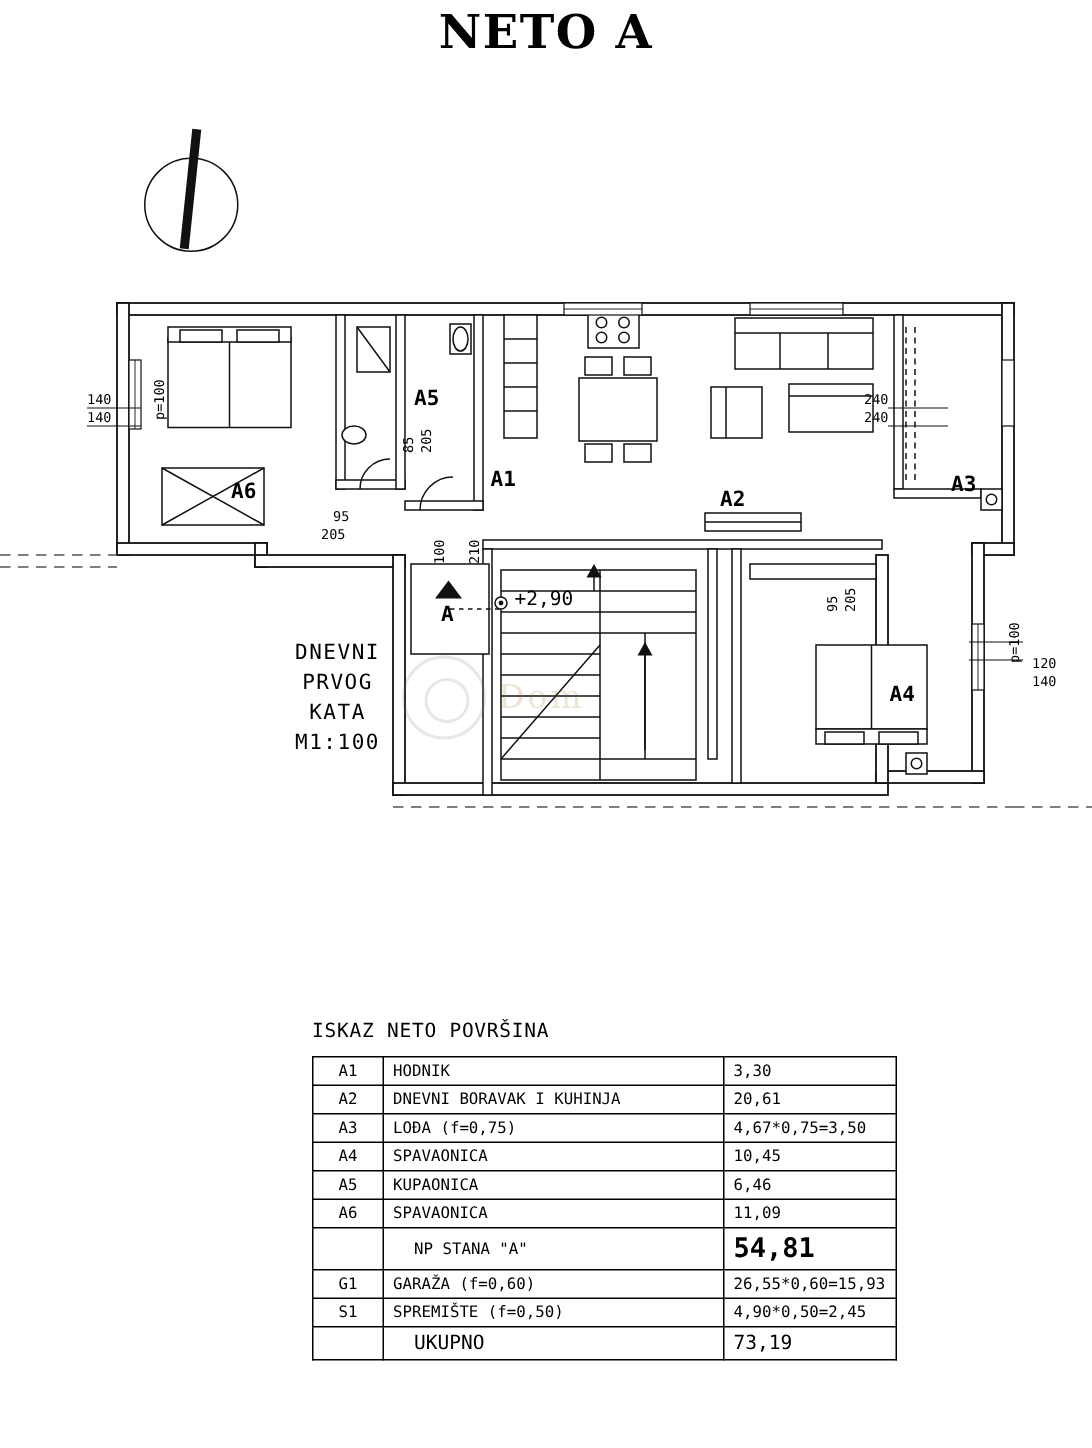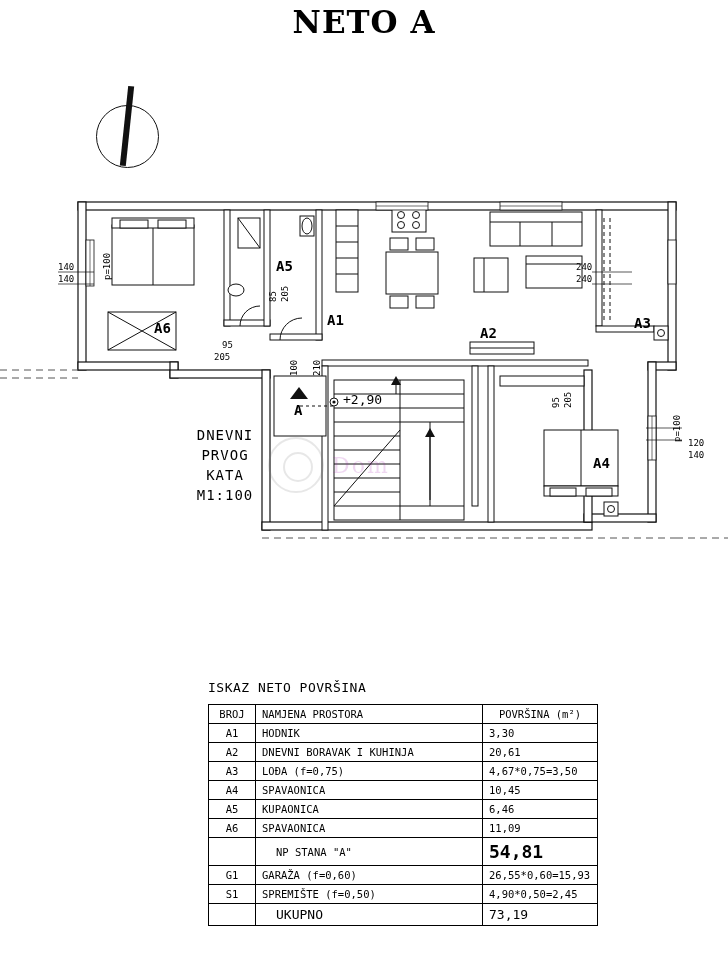--- a/index.html
+++ b/index.html
@@ -51,21 +51,21 @@
   #caption{
     left:145px;top:425px;width:160px;
     text-align:center;
     font-family:"DejaVu Sans Mono", monospace;
     font-size:14px;line-height:20px;letter-spacing:1px;
   }
   
   #watermark{
     left:268px;top:430px;width:220px;height:70px;
     opacity:.17;
-    color:#a21caf;
+    color:#a16207;
     font-family:"DejaVu Serif", serif;
     font-size:22px;
     letter-spacing:2px;
     display:flex;align-items:center;
   }
   #watermark .wm-logo{
     width:52px;height:52px;border-radius:50%;
     border:2px solid #777;margin-right:8px;
     position:relative;flex:none;
   }
@@ -308,25 +308,20 @@
 <div class="abs" id="caption">
   <div>DNEVNI</div>
   <div>PRVOG</div>
   <div>KATA</div>
   <div>M1:100</div>
 </div>
 
 <div class="abs" id="tbl-title">ISKAZ NETO POVRŠINA</div>
 <table id="tbl">
   <tbody id="tbl-body">
-      <tr class="hdr">
-        <td class="c-broj">BROJ</td>
-        <td class="c-name">NAMJENA PROSTORA</td>
-        <td class="c-area">POVRŠINA (m²)</td>
-      </tr>
       <tr>
         <td class="c-broj">A1</td>
         <td class="c-name">HODNIK</td>
         <td class="c-area">3,30</td>
       </tr>
       <tr>
         <td class="c-broj">A2</td>
         <td class="c-name">DNEVNI BORAVAK I KUHINJA</td>
         <td class="c-area">20,61</td>
       </tr>

